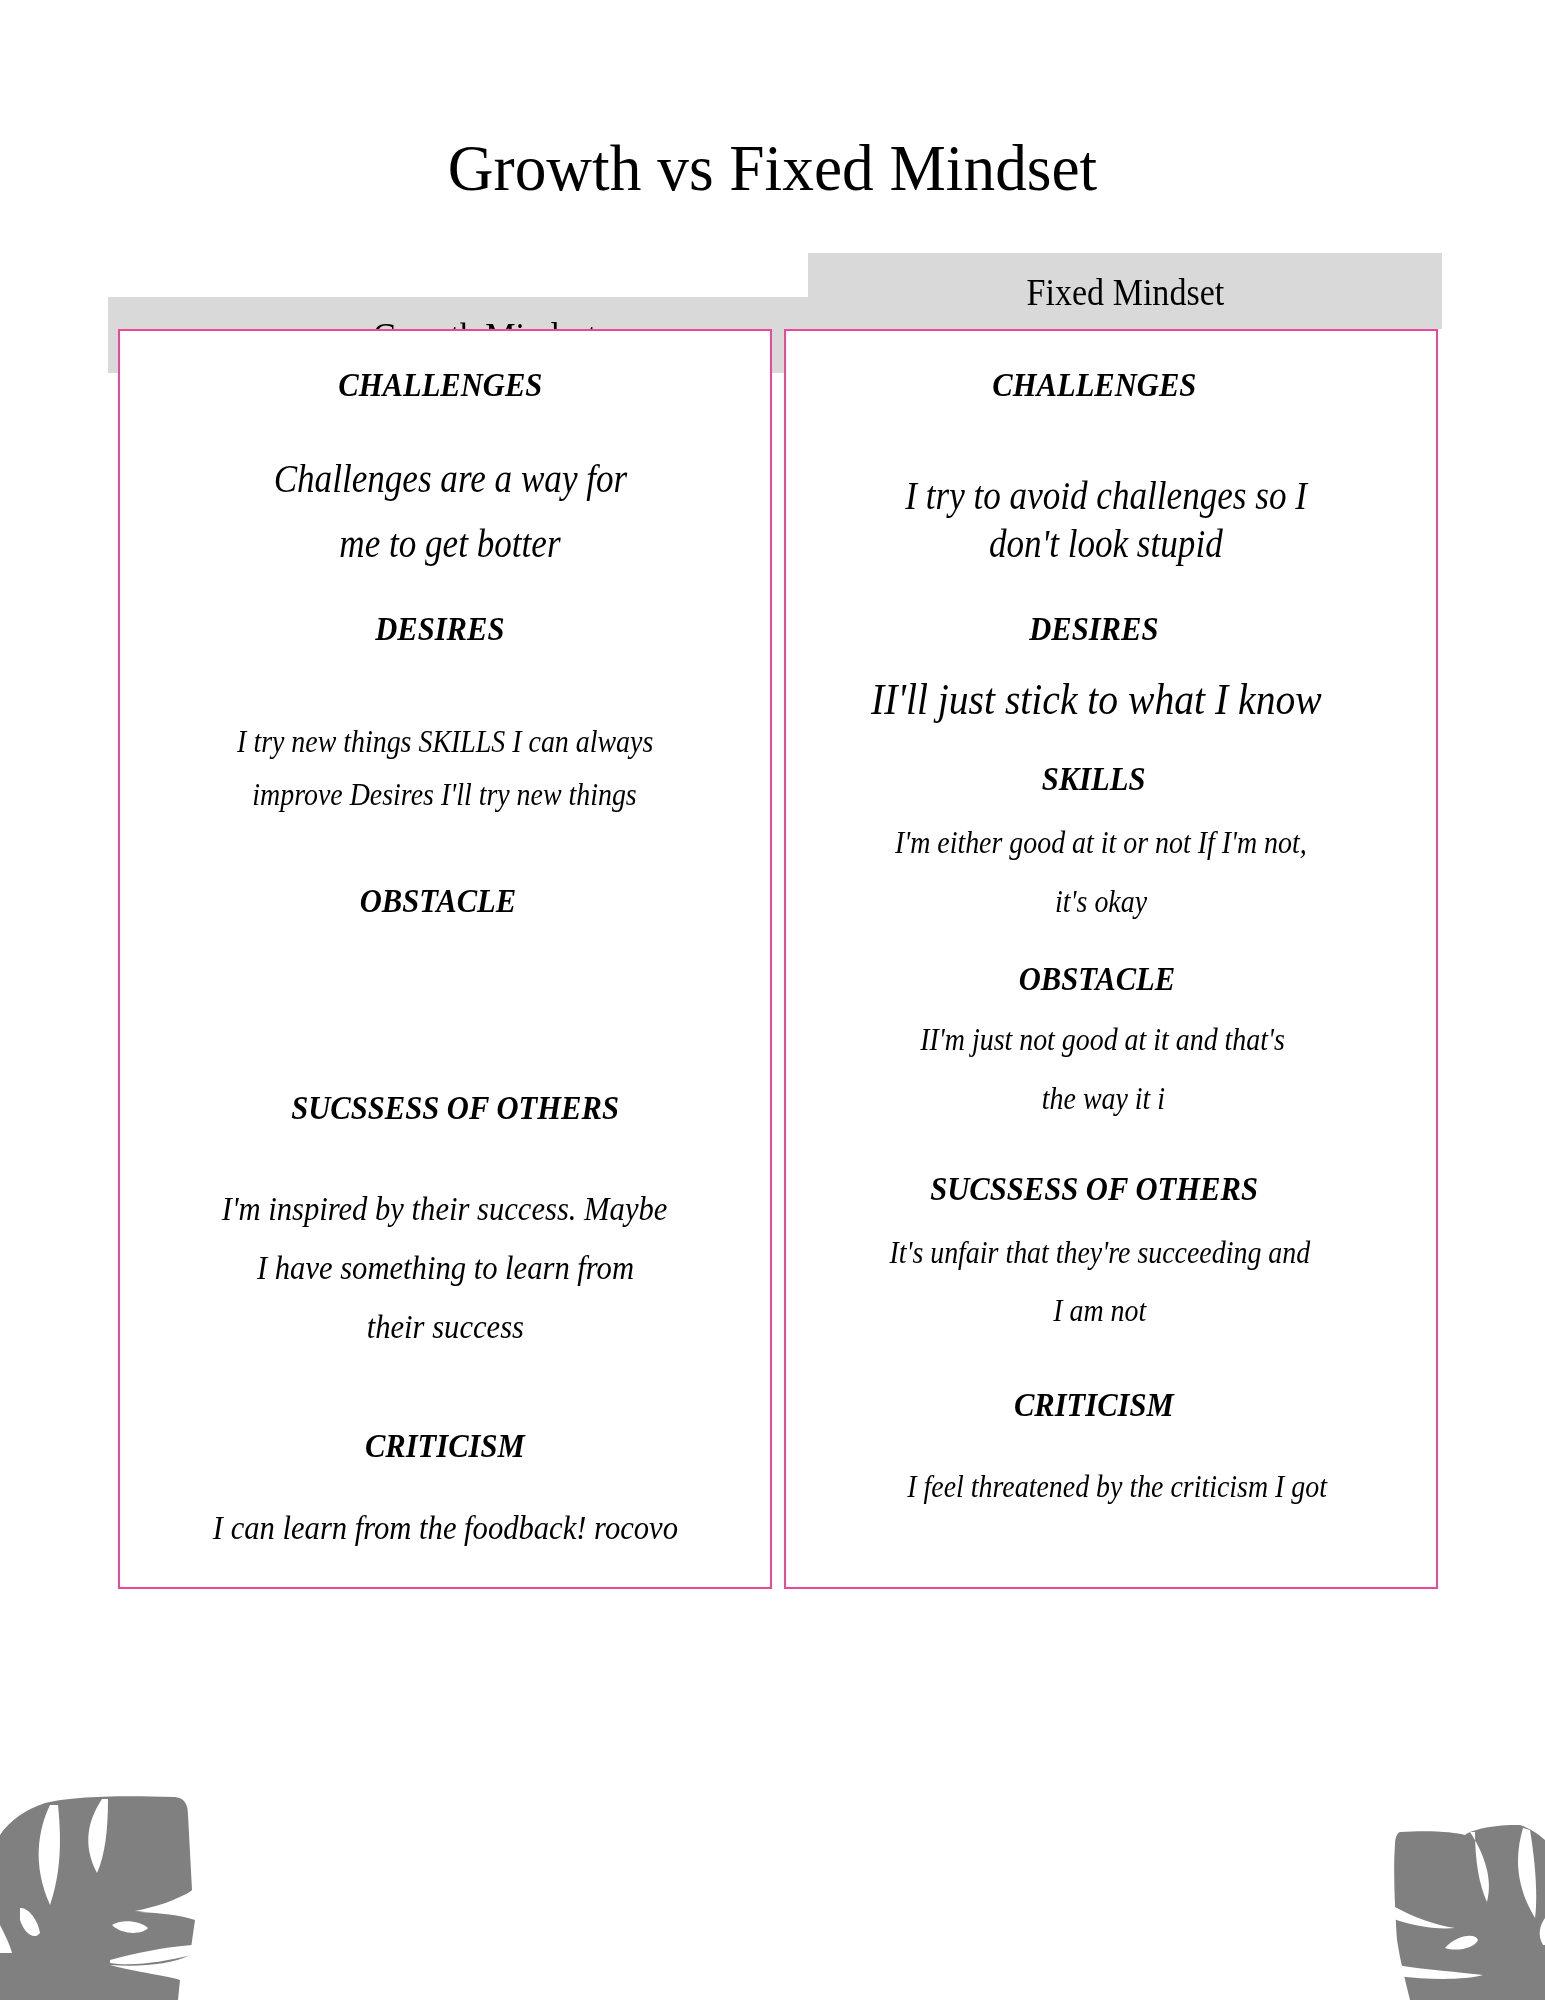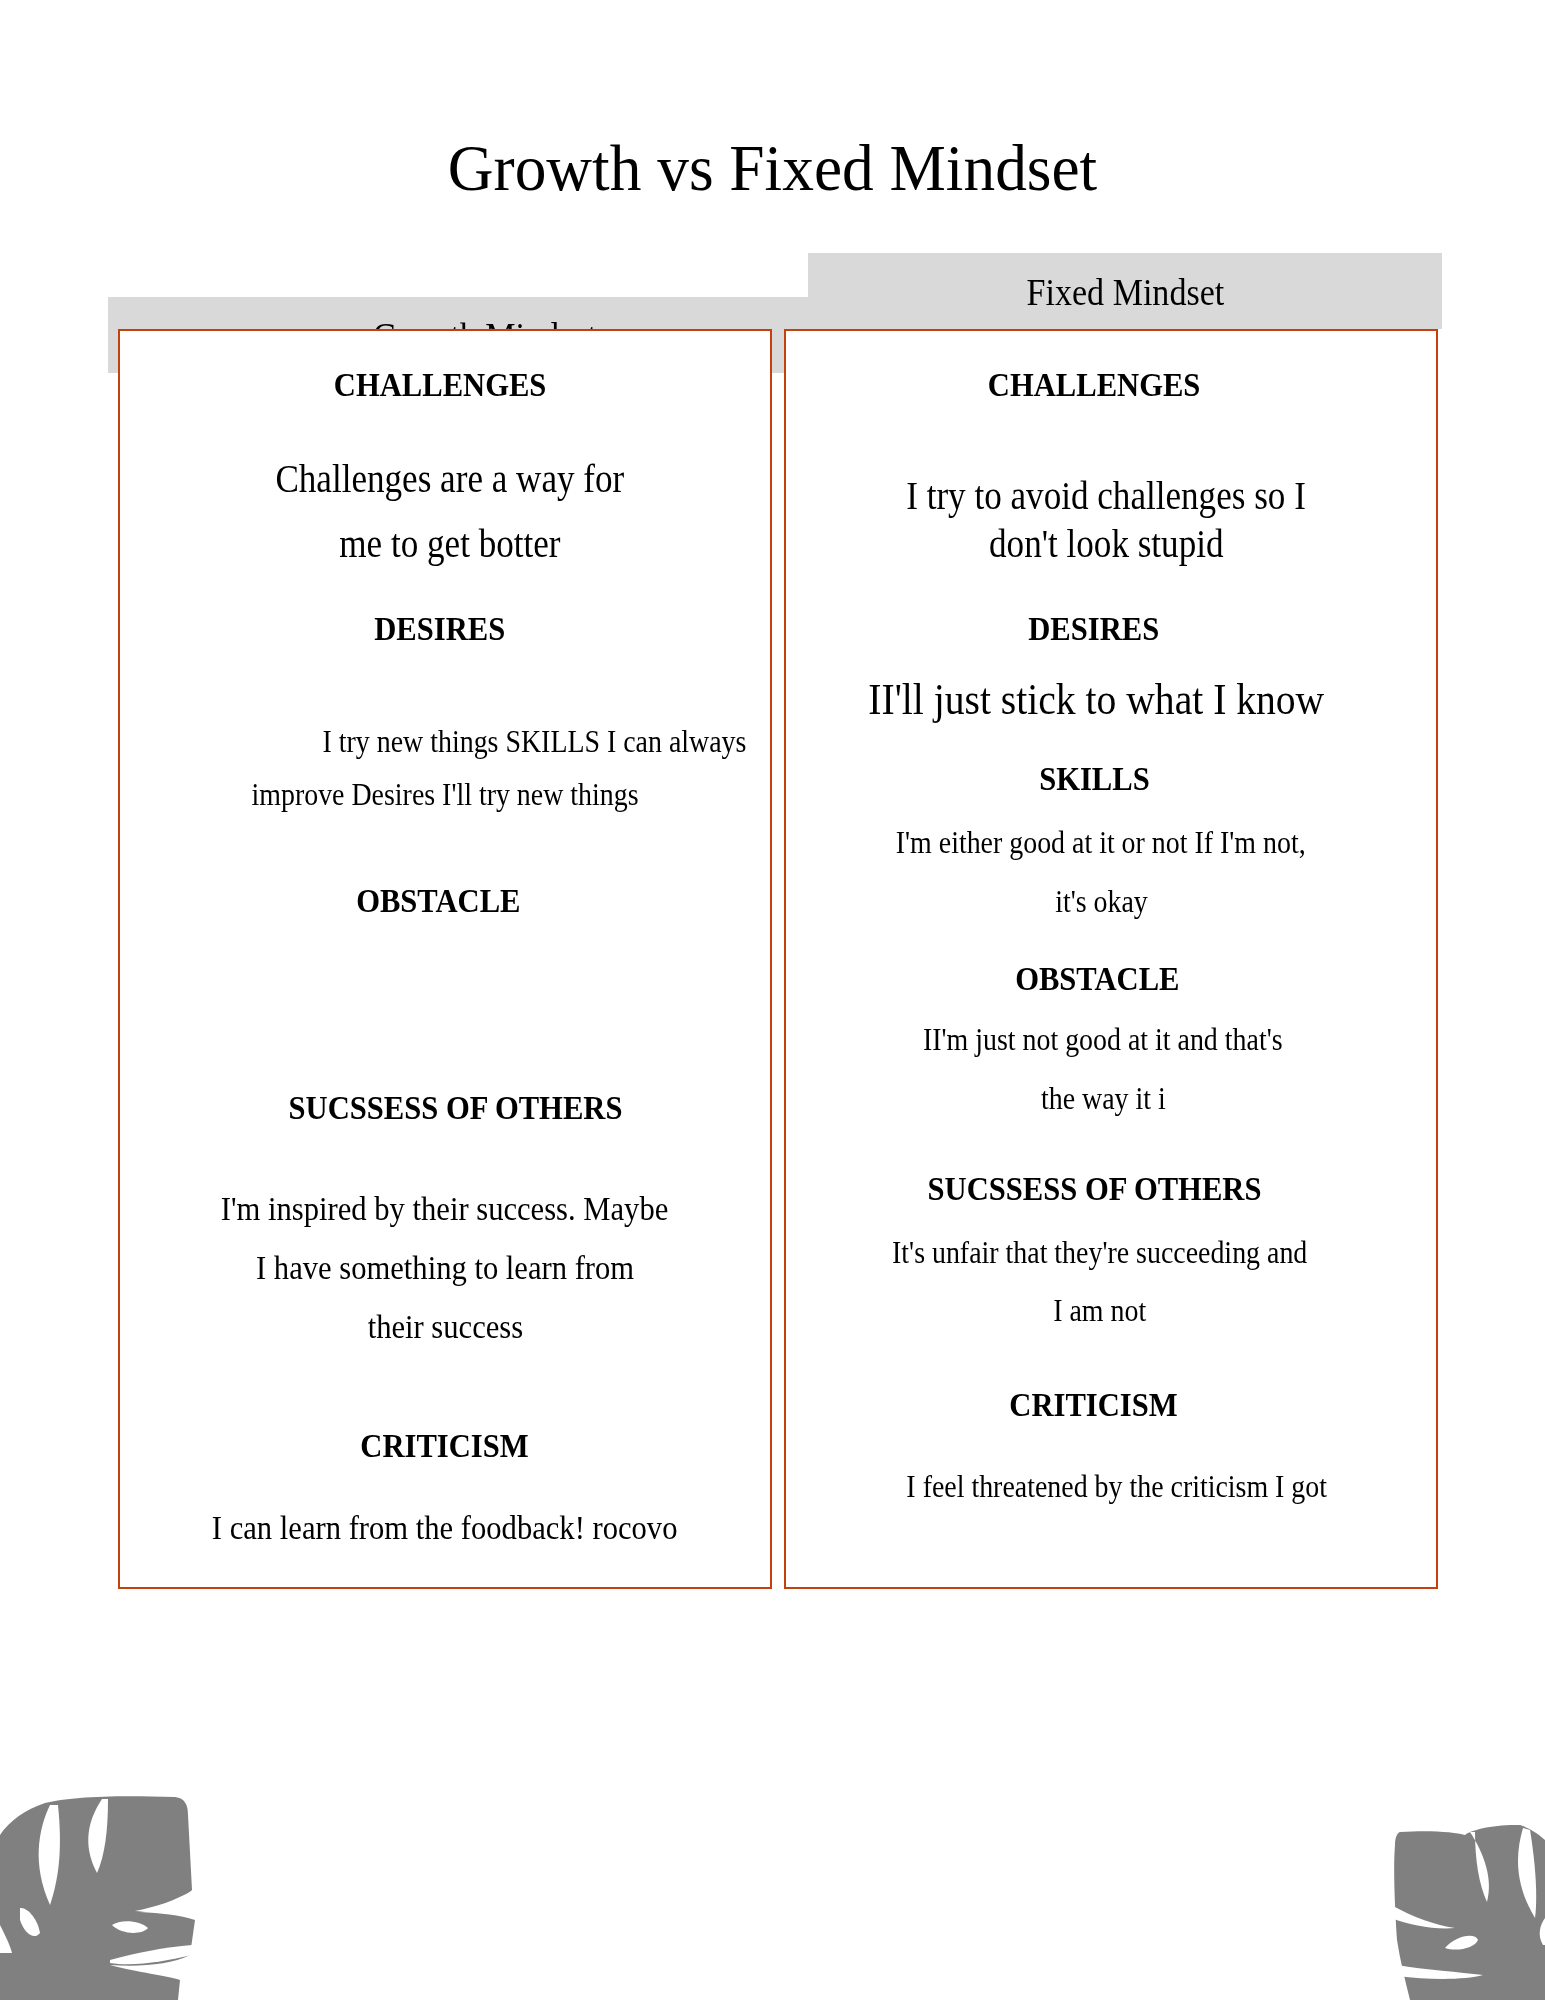--- a/index.html
+++ b/index.html
@@ -12,21 +12,21 @@
     text-align: center; font-size: 66px; line-height: 80px; font-weight: normal;
     transform: scaleX(0.96);
   }
   .col-header {
     position: absolute; top: 253px; height: 76px; background: #d9d9d9;
     text-align: center; font-size: 37px; line-height: 80px;
   }
   .col-header span { display: inline-block; transform: scaleX(0.92); }
   .col-box {
     position: absolute; top: 329px; height: 1260px;
-    border: 2px solid #c2410c; box-sizing: border-box; background: #fff;
+    border: 2px solid #ec4899; box-sizing: border-box; background: #fff; font-style: italic;
   }
   .el { position: absolute; left: 0; right: 0; text-align: center; white-space: nowrap; }
   .el span { display: inline-block; }
   .h { font-weight: bold; font-size: 34px; line-height: 40px; }
   .h span { transform: scaleX(0.9); }
   .t { font-size: 34px; line-height: 58px; }
   .t span { transform: scaleX(0.9); }
   .t.lg { font-size: 39px; line-height: 60px; }
   .t.lg span { transform: scaleX(0.9); }
   .t.sm { font-size: 31px; line-height: 52px; }
@@ -45,21 +45,21 @@
 <div class="col-header" style="left:808px; width:634px;">
   <span>Fixed Mindset</span>
 </div>
 
 <div class="col-box" style="left:118px; width:654px;">
   <div class="el h" style="top:34px; left:-10px;"><span>CHALLENGES</span></div>
   <div class="el t lg" style="top:118px; left:10px;"><span>Challenges are a way for</span></div>
   <div class="el t lg" style="top:183px; left:10px;"><span>me to get botter</span></div>
 
   <div class="el h" style="top:278px; left:-10px;"><span>DESIRES</span></div>
-  <div class="el t sm" style="top:385px; left:0px;text-align:right;"><span>I try new things SKILLS I can always</span></div>
+  <div class="el t sm" style="top:385px; left:0px;"><span>I try new things SKILLS I can always</span></div>
   <div class="el t sm" style="top:438px; left:0px;"><span>improve Desires I'll try new things</span></div>
 
   <div class="el h" style="top:550px; left:-14px;"><span>OBSTACLE</span></div>
 
   <div class="el h" style="top:757px; left:20px;"><span>SUCSSESS OF OTHERS</span></div>
   <div class="el t" style="top:849px; left:0px;"><span>I'm inspired by their success. Maybe</span></div>
   <div class="el t" style="top:908px; left:0px;"><span>I have something to learn from</span></div>
   <div class="el t" style="top:967px; left:0px;"><span>their success</span></div>
 
   <div class="el h" style="top:1095px; left:0px;"><span>CRITICISM</span></div>

